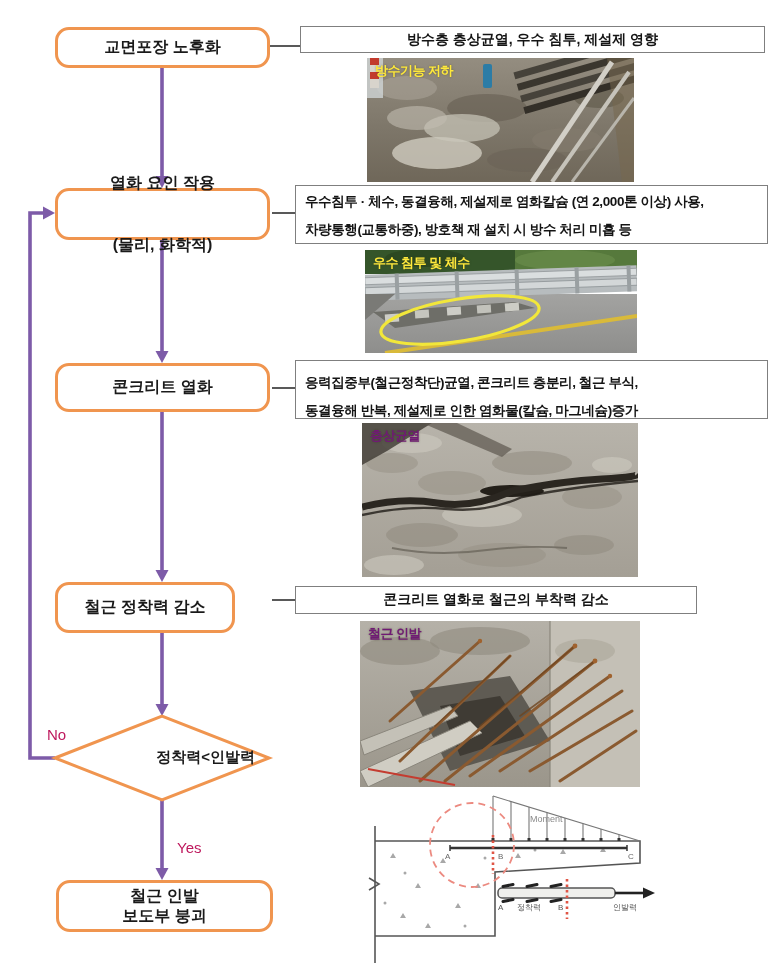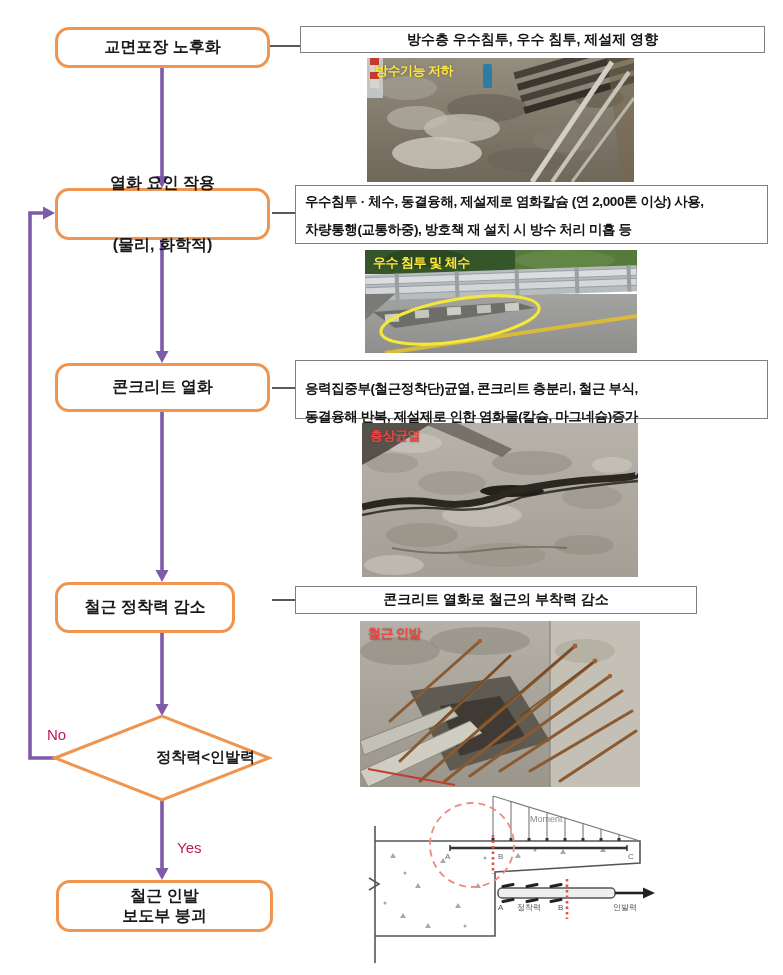--- a/index.html
+++ b/index.html
@@ -14,21 +14,21 @@
   .note{position:absolute;border:1.6px solid #7f7f7f;background:#fff;box-sizing:border-box;
         font-weight:bold;font-size:13.5px;color:#141414;}
   .note.center{display:flex;align-items:center;justify-content:center;font-size:14px;}
   .note .ln{display:block;padding-left:9px;line-height:28px;white-space:nowrap;letter-spacing:-0.4px;}
   
   .photo{position:absolute;overflow:hidden;}
   .photo svg{display:block;}
   .cap{position:absolute;top:4px;left:8px;font-weight:bold;font-size:13px;letter-spacing:-0.5px;
        text-shadow:0 0 2px rgba(60,60,30,.55);white-space:nowrap;}
   .cap-y{color:#FFE93C;}
-  .cap-g{color:#ef4444;}
+  .cap-g{color:#701a75;}
   
   .branch{position:absolute;font-size:15px;color:#be185d;}
   .dlabel{position:absolute;left:70px;top:748px;width:185px;text-align:right;
           font-weight:bold;font-size:15px;}
 </style>
 </head>
 <body>
 
 <div class="canvas">
 
@@ -79,29 +79,29 @@
 
   <div class="branch" style="left:47px;top:726px;">No</div>
   <div class="branch" style="left:177px;top:839px;">Yes</div>
 
   <div class="obox" style="left:56px;top:880px;width:217px;height:52px;">
     <span>철근 인발</span>
     <span>보도부 붕괴</span>
   </div>
 
   <div class="note center" style="left:300px;top:26px;width:465px;height:27px;">
-    <span>방수층 우수침투, 우수 침투, 제설제 영향</span>
+    <span>방수층 층상균열, 우수 침투, 제설제 영향</span>
   </div>
 
   <div class="note" style="left:295px;top:185px;width:473px;height:59px;padding-top:2px;">
     <span class="ln">우수침투 · 체수, 동결융해, 제설제로 염화칼슘 (연 2,000톤 이상) 사용,</span>
     <span class="ln">차량통행(교통하중), 방호책 재 설치 시 방수 처리 미흡 등</span>
   </div>
 
-  <div class="note" style="left:295px;top:360px;width:473px;height:59px;padding-top:14px;">
+  <div class="note" style="left:295px;top:360px;width:473px;height:59px;padding-top:8px;">
     <span class="ln">응력집중부(철근정착단)균열, 콘크리트 층분리, 철근 부식,</span>
     <span class="ln">동결융해 반복, 제설제로 인한 염화물(칼슘, 마그네슘)증가</span>
   </div>
 
   <div class="note center" style="left:295px;top:586px;width:402px;height:28px;">
     <span>콘크리트 열화로 철근의 부착력 감소</span>
   </div>
 
   <div class="photo" style="left:367px;top:58px;width:267px;height:124px;">
     <svg viewBox="0 0 267 124" width="267" height="124">

